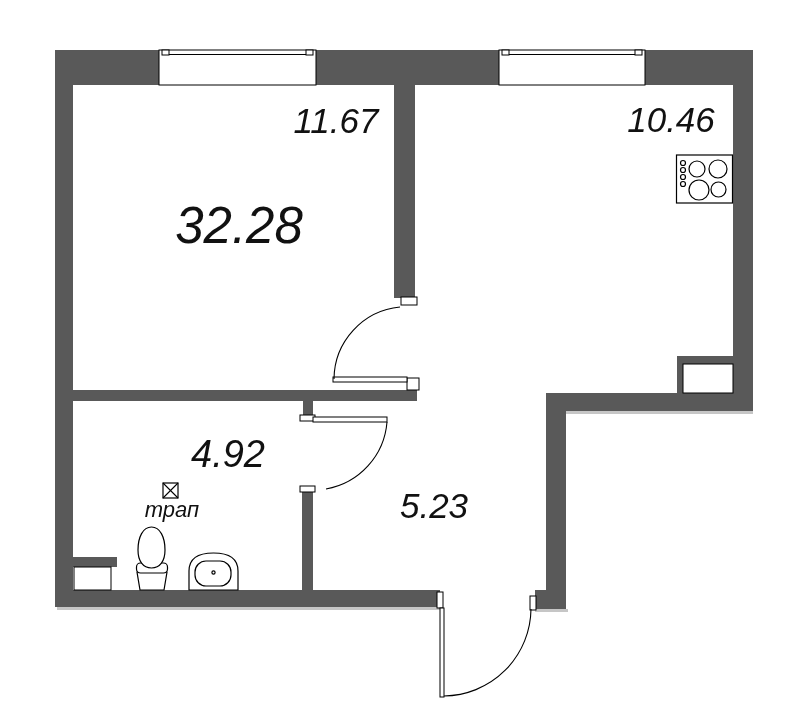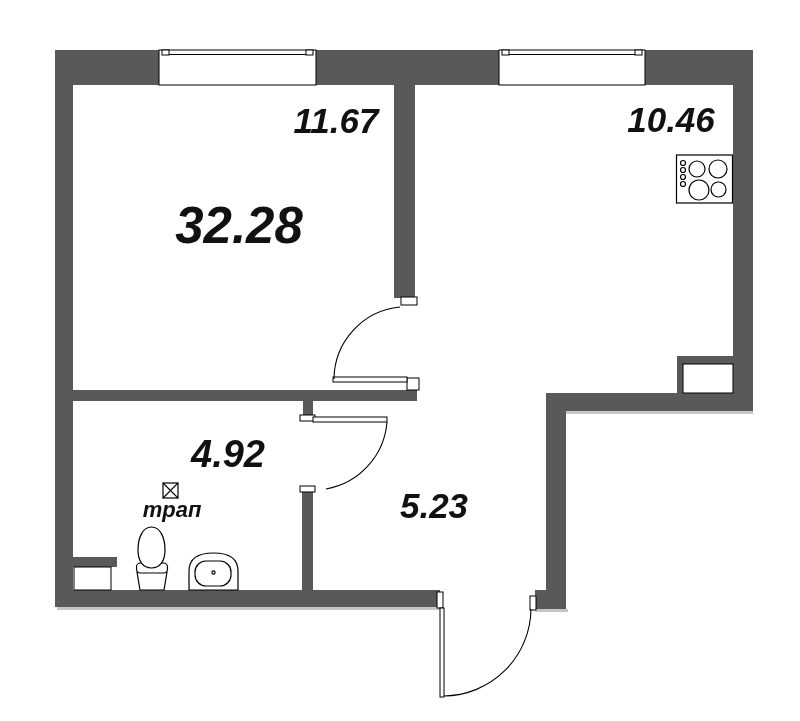--- a/index.html
+++ b/index.html
@@ -1,18 +1,18 @@
 <!DOCTYPE html>
 <html style="--wall: #595959; --line: #000000; --shadow: #c6c6c6; --text: #111111; --background: #ffffff;"><head>
 <meta charset="utf-8">
 <style>
   :root { --wall:#595959; --line:#000000; --shadow:#c6c6c6; --text:#111111; --background:#ffffff; }
   html,body { margin:0; padding:0; background:var(--background); }
   .plan-wrap { position:relative; width:800px; height:719px; background:var(--background); overflow:hidden;
-               font-family:"Liberation Sans", sans-serif;font-weight:bold; }
+               font-family:"Liberation Sans", sans-serif; }
   svg { display:block; }
   .wall   { fill:var(--wall); }
   .shadow { fill:var(--shadow); }
   .open   { fill:#ffffff; stroke:var(--line); stroke-width:1; }
   .thin   { fill:none; stroke:var(--line); stroke-width:1.1; }
   .fix    { fill:#ffffff; stroke:var(--line); stroke-width:1.2; }
   .lbl    { font-family:"Liberation Sans", sans-serif; font-style:italic; fill:var(--text); }
   .lbl-total   { font-size:51px; }
   .lbl-room    { font-size:35px; }
   .lbl-bath    { font-size:38px; }

